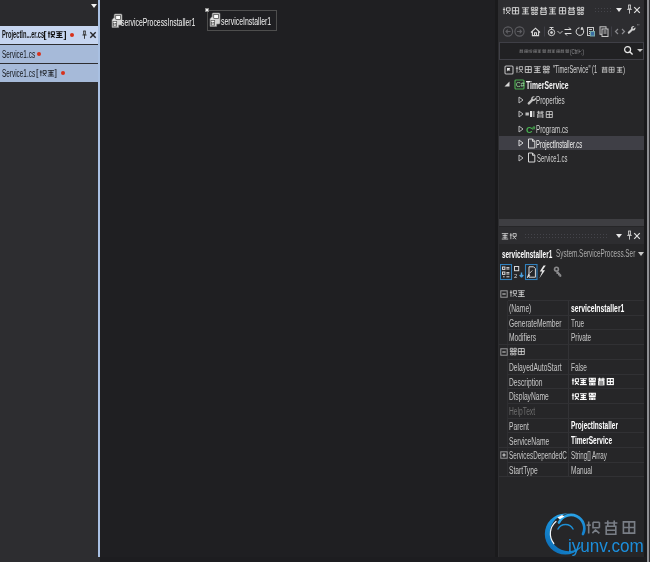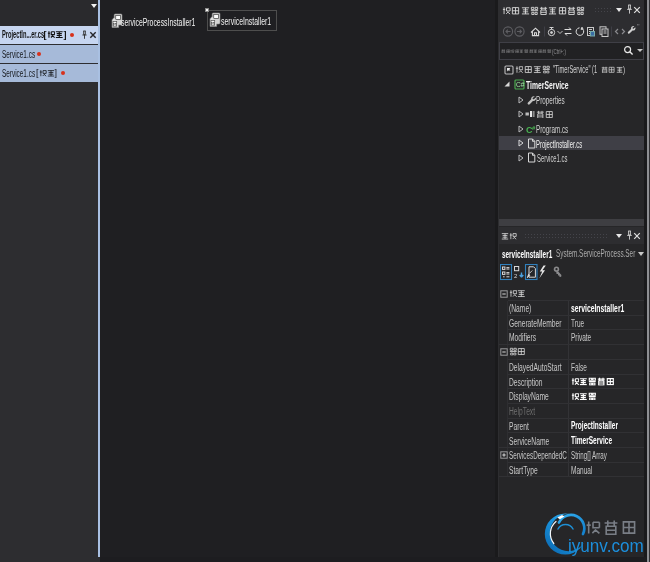--- a/index.html
+++ b/index.html
@@ -160,21 +160,21 @@
       </g>
 </g>
 <line x1="112.5" y1="4.5" x2="112.5" y2="14.5" stroke="#3f3f46"></line>
 <path d="M119 7 L116.5 9.5 L119 12 M123 7 L125.5 9.5 L123 12" stroke="#8a8a8e" fill="none" stroke-width="1.2"></path>
 <path d="M135.4 4.2 a2.4 2.4 0 0 0 -3.3 2.7 L129.2 9.8 a1.1 1.1 0 1 0 1.55 1.55 L133.6 8.5 a2.4 2.4 0 0 0 2.7-3.3 L134.9 6.6 a0.85 0.85 0 0 1 -1.2-1.2 Z" fill="#d0d0d0"></path>
 <text x="138" y="6.5" fill="#8a8a8e" font-size="7" font-family="Liberation Sans">''</text>
 </svg>
 
 <div class="a" style="left:498.5px;top:41px;width:145.5px;height:19px;background:#2d2d30"></div>
 <div class="a" style="left:498.5px;top:41.5px;width:145.5px;height:18px;background:#212123;border:1px solid #3f3f46"></div>
-<div class="fx" style="left:501px;top:47.5px;height:7px;gap:0;color:#8f8f92">
+<div class="fx" style="left:519px;top:47.5px;height:7px;gap:0;color:#8f8f92">
 <svg class="hz" width="4.6" height="4.6">
       <use href="#hz5"></use>
     </svg>
     <svg class="hz" width="4.6" height="4.6">
       <use href="#hz1"></use>
     </svg>
     <svg class="hz" width="4.6" height="4.6">
       <use href="#hz3"></use>
     </svg>
     <svg class="hz" width="4.6" height="4.6">

